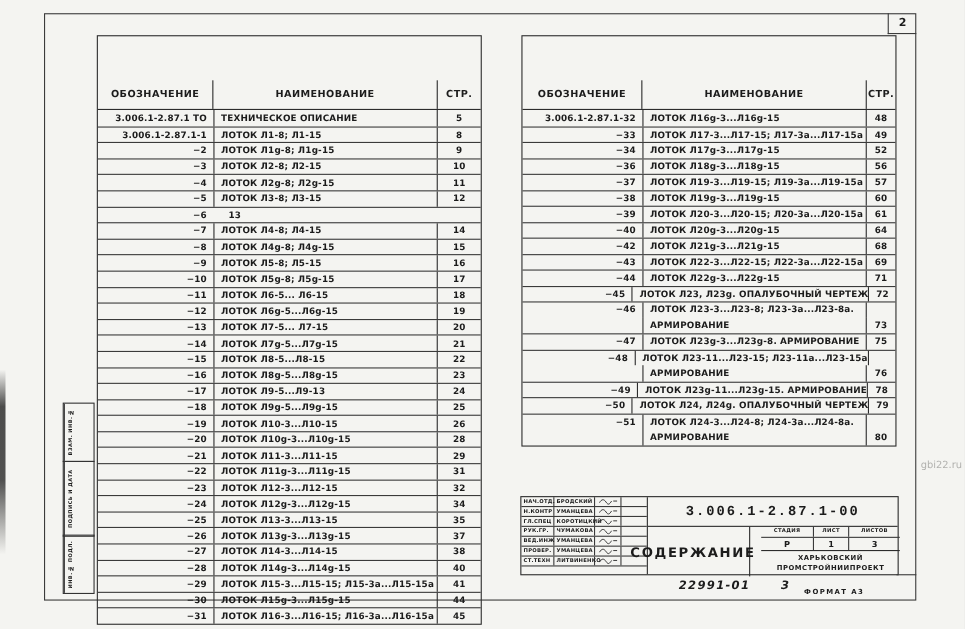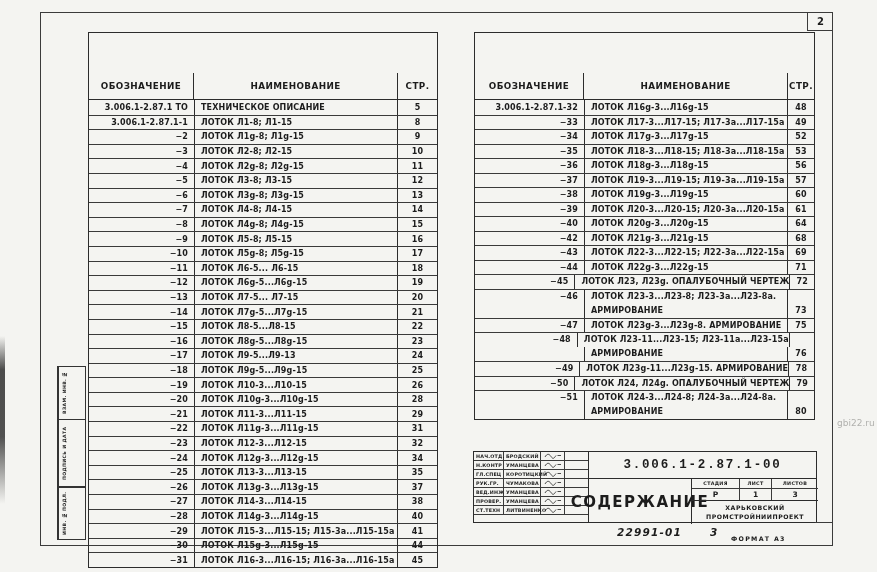--- a/index.html
+++ b/index.html
@@ -50,24 +50,24 @@
   .sig-row{display:flex;height:9px;border-bottom:.9px solid #3a3a3a;box-sizing:border-box;
     font-size:4.8px;letter-spacing:.2px;text-transform:uppercase;align-items:center;}
   .sig-role{width:30px;padding-left:2px;box-sizing:border-box;border-right:.9px solid #3a3a3a;height:100%;display:flex;align-items:center;}
   .sig-name{width:37px;padding-left:2px;box-sizing:border-box;border-right:.9px solid #3a3a3a;height:100%;display:flex;align-items:center;}
   .sig-sign{width:24px;border-right:.9px solid #3a3a3a;height:100%;display:flex;align-items:center;justify-content:center;box-sizing:border-box;}
   .sig-extra{flex:1;height:100%;}
   .doc-box{position:absolute;left:115px;top:0;width:227px;height:27px;
     border-bottom:1.2px solid #2c2c2c;box-sizing:border-box;
     display:flex;align-items:center;justify-content:center;
     font-size:12.5px;letter-spacing:1.8px;font-family:Liberation Mono, monospace;}
-  .title-box{position:absolute;left:115px;top:27px;width:103px;height:45px;
+  .title-box{position:absolute;left:105px;top:27px;width:103px;height:45px;
     border-right:1.2px solid #2c2c2c;box-sizing:border-box;
     display:flex;align-items:center;justify-content:center;
-    font-size:15px;letter-spacing:1.5px;text-transform:uppercase;text-align:center;}
+    font-size:12px;letter-spacing:1.5px;text-transform:uppercase;text-align:center;}
   .stage{position:absolute;left:218px;top:27px;width:126px;height:22px;box-sizing:border-box;border-bottom:1.1px solid #2c2c2c;}
   .stage-row{display:flex;box-sizing:border-box;}
   .stage-row.h{height:10px;border-bottom:.9px solid #3a3a3a;font-size:4.8px;letter-spacing:.3px;text-transform:uppercase;}
   .stage-row.v{height:11px;font-size:7.5px;}
   .stage-row span{display:flex;align-items:center;justify-content:center;box-sizing:border-box;}
   .stage-row span:nth-child(1){width:48px;border-right:.9px solid #3a3a3a;}
   .stage-row span:nth-child(2){width:32px;border-right:.9px solid #3a3a3a;}
   .stage-row span:nth-child(3){flex:1;}
   .org{position:absolute;left:218px;top:49px;width:126px;height:23px;
     display:flex;flex-direction:column;align-items:center;justify-content:center;
@@ -126,21 +126,20 @@
           <span class="c-name">ЛОТОК Л2g-8; Л2g-15</span>
           <span class="c-page">11</span>
         </div>
         <div class="row">
           <span class="c-des">−5</span>
           <span class="c-name">ЛОТОК Л3-8; Л3-15</span>
           <span class="c-page">12</span>
         </div>
         <div class="row">
           <span class="c-des">−6</span>
-          <span class="c-name">ЛОТОК Л3g-8; Л3g-15</span>
           <span class="c-page">13</span>
         </div>
         <div class="row">
           <span class="c-des">−7</span>
           <span class="c-name">ЛОТОК Л4-8; Л4-15</span>
           <span class="c-page">14</span>
         </div>
         <div class="row">
           <span class="c-des">−8</span>
           <span class="c-name">ЛОТОК Л4g-8; Л4g-15</span>
@@ -278,25 +277,20 @@
         </div>
         <div class="row">
           <span class="c-des">−33</span>
           <span class="c-name">ЛОТОК Л17-3...Л17-15; Л17-3а...Л17-15а</span>
           <span class="c-page">49</span>
         </div>
         <div class="row">
           <span class="c-des">−34</span>
           <span class="c-name">ЛОТОК Л17g-3...Л17g-15</span>
           <span class="c-page">52</span>
-        </div>
-        <div class="row">
-          <span class="c-des">−35</span>
-          <span class="c-name">ЛОТОК Л18-3...Л18-15; Л18-3а...Л18-15а</span>
-          <span class="c-page">53</span>
         </div>
         <div class="row">
           <span class="c-des">−36</span>
           <span class="c-name">ЛОТОК Л18g-3...Л18g-15</span>
           <span class="c-page">56</span>
         </div>
         <div class="row">
           <span class="c-des">−37</span>
           <span class="c-name">ЛОТОК Л19-3...Л19-15; Л19-3а...Л19-15а</span>
           <span class="c-page">57</span>

